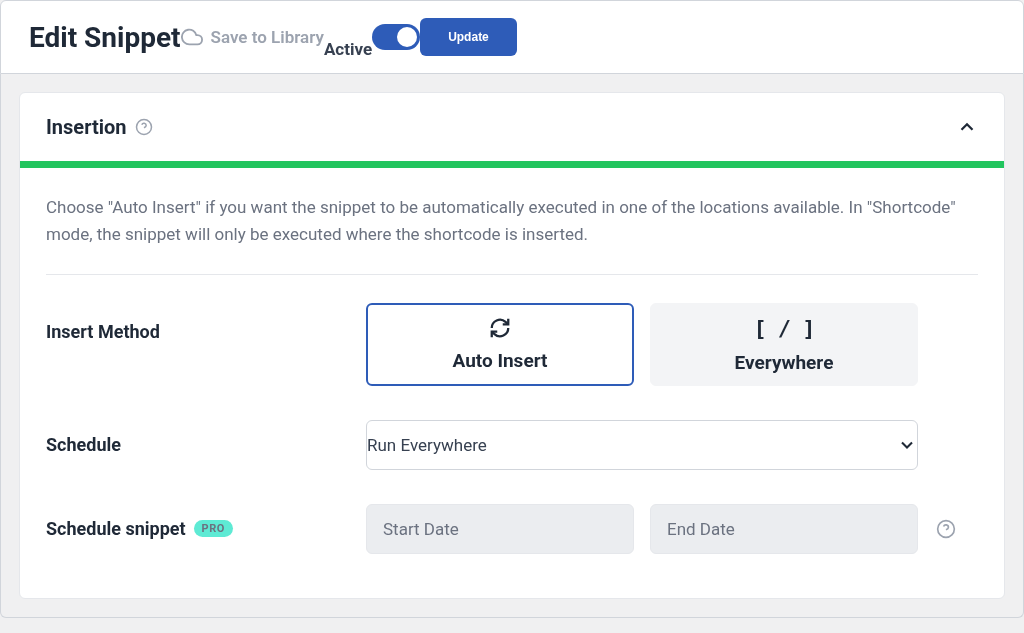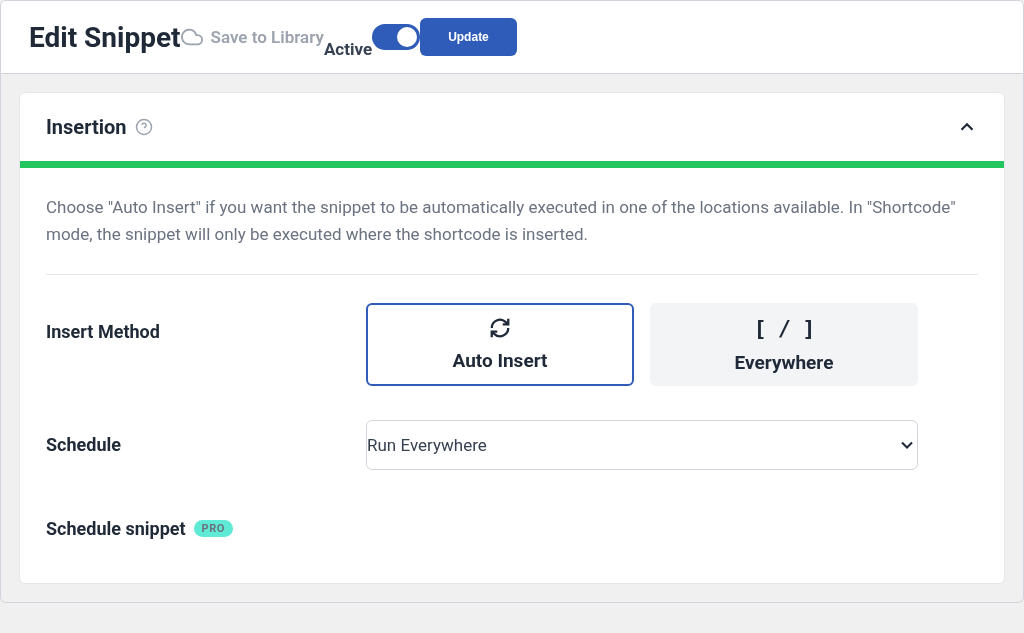--- a/index.html
+++ b/index.html
@@ -325,17 +325,28 @@
               </svg>
           </div>
         </div>
       </div>
 
       <div class="field-row">
         <div class="field-label nopad">
           <span>Schedule snippet</span>
           <span class="pro-badge">PRO</span>
         </div>
+        <div class="field-control">
+          <div class="date-inputs">
+            <input class="date-input" placeholder="Start Date" style="">
+            <input class="date-input" placeholder="End Date" style="">
+          </div>
+          <svg class="help-right" viewBox="0 0 24 24">
+              <circle cx="12" cy="12" r="10"></circle>
+              <path d="M9.09 9a3 3 0 0 1 5.83 1c0 2-3 3-3 3"></path>
+              <line x1="12" y1="17" x2="12.01" y2="17"></line>
+            </svg>
+        </div>
       </div>
 
     </div>
   </div>
 </div>
 
 </body></html>

